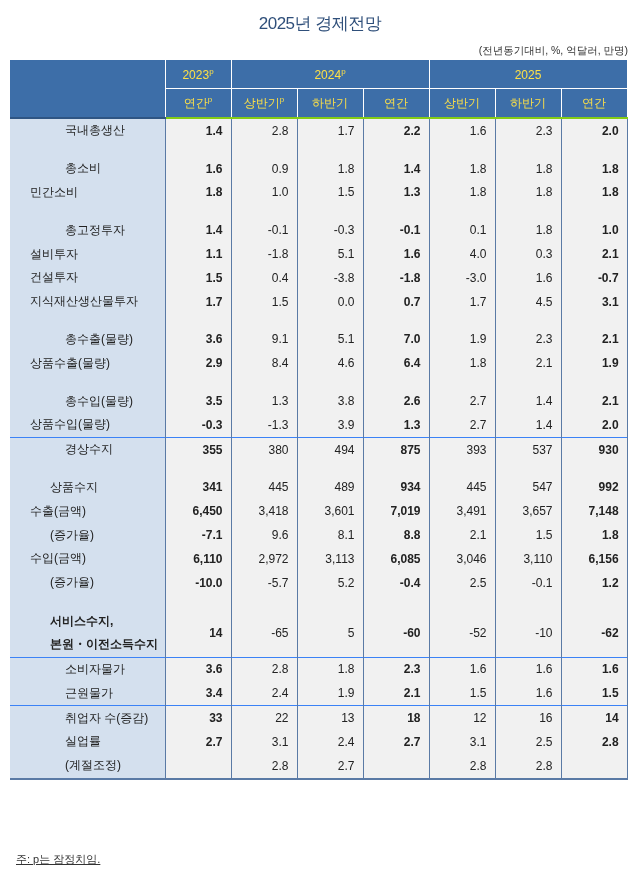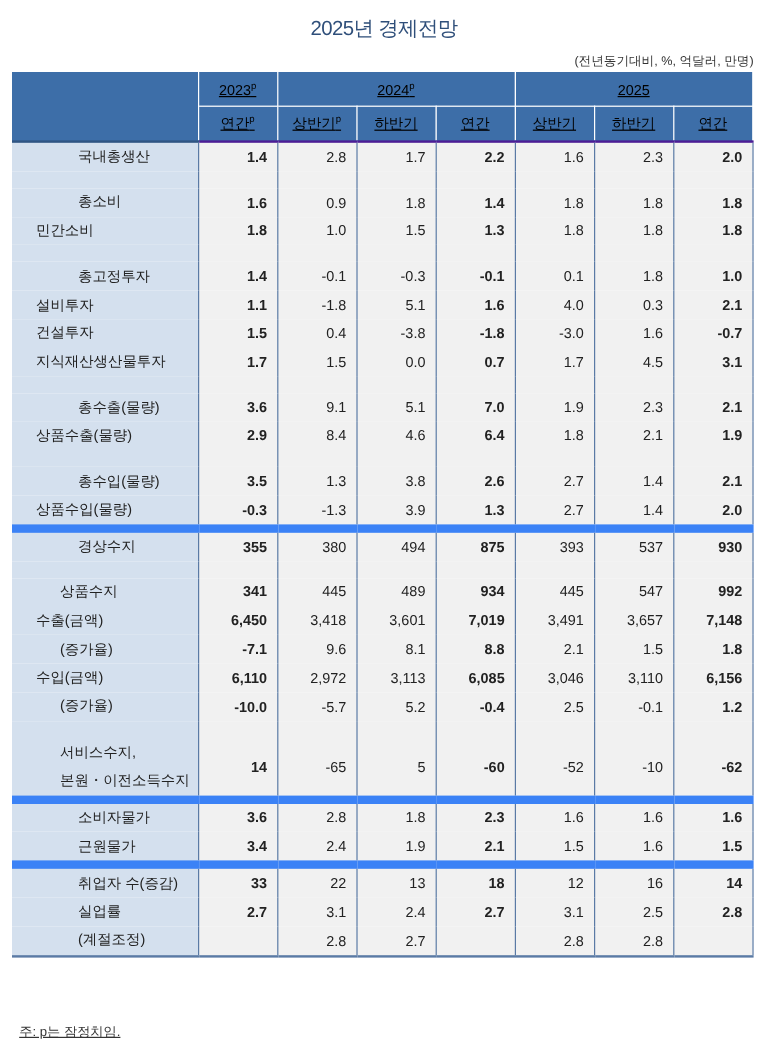--- a/index.html
+++ b/index.html
@@ -2,34 +2,34 @@
 <html><head>
 <meta charset="utf-8">
 <style>
   html, body { margin:0; padding:0; background:#ffffff; }
   body { width:640px; height:881px; position:relative; font-family:"Liberation Sans", sans-serif; color:#222; overflow:hidden; }
   .title { position:absolute; top:12px; left:0; width:640px; text-align:center; font-size:17px; color:#2f4f7a; font-weight:normal; letter-spacing:-0.5px; }
   .unit { position:absolute; top:44px; right:12px; font-size:10.5px; color:#333; }
   table { position:absolute; left:10px; top:60px; border-collapse:collapse; table-layout:fixed; width:617px; font-size:12px; }
   col.c-label { width:155px; }
   col.c-d { width:66px; }
-  th { background:#3d6ea8; color:#000000; font-weight:normal; height:26px; border:1px solid #ffffff; border-top:none; font-size:12px;text-decoration:underline; }
+  th { background:#3d6ea8; color:#fde047; font-weight:normal; height:26px; border:1px solid #ffffff; border-top:none; font-size:12px; }
   th.blank { border-left:none; }
-  tr.hdr2 th { border-bottom:2px solid #4c1d95;margin-top:40px; }
+  tr.hdr2 th { border-bottom:2px solid #84cc16;margin-top:40px; }
   td { height:23.8px; padding:0 8px 0 0; text-align:right; background:#f1f1f1; border-left:1px solid #5a7aa5; border-right:1px solid #5a7aa5; white-space:nowrap; }
   td.label { text-align:left; background:#d4e0ee; padding-left:20px; padding-right:0; border-left:none; }
   td.label.ind1 { padding-left:55px; }
   td.label.ind2 { padding-left:40px; }
   td.label.ind3 { }
   td.label.ind4 { padding-left:40px; }
   td.bold { font-weight:bold; }
   tr.gap td { height:14px; }
-  tr.sep td { border-top:7px solid #3b82f6; }
+  tr.sep td { border-top:1px solid #3b82f6; }
   tr.last td { border-bottom:2px solid #5a7aa5; }
-  td.two { line-height:23px; }
+  td.two { line-height:23px;font-weight:bold; }
   .note { position:absolute; left:16px; top:852px; font-size:11px; color:#333;text-decoration:underline; }
   sup { font-size:8px; }
 </style>
 </head>
 <body>
 
 <div class="title">2025년 경제전망</div>
 <div class="unit">(전년동기대비, %, 억달러, 만명)</div>
 
 <table>

